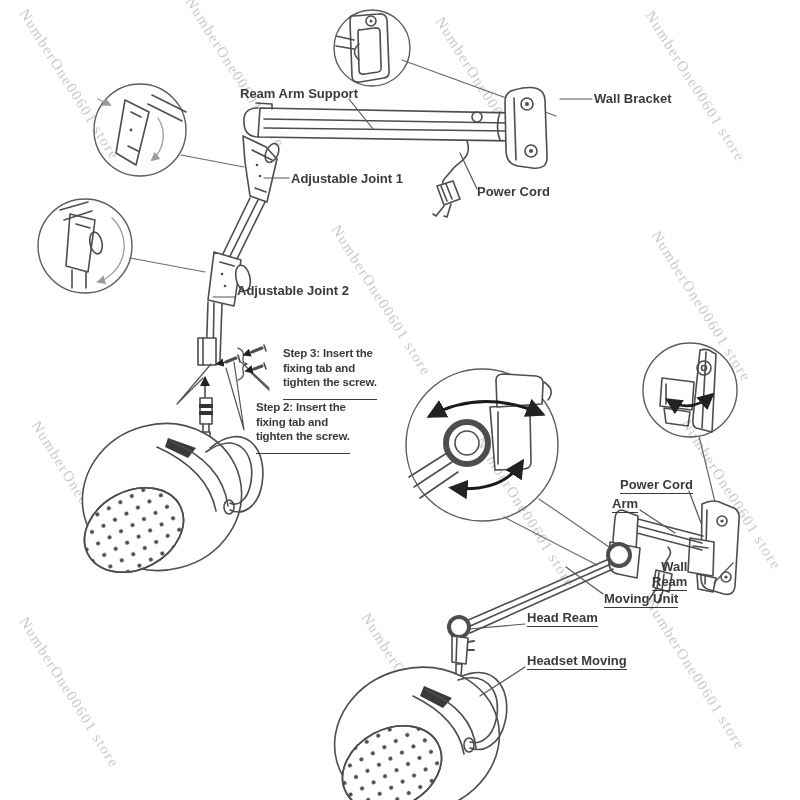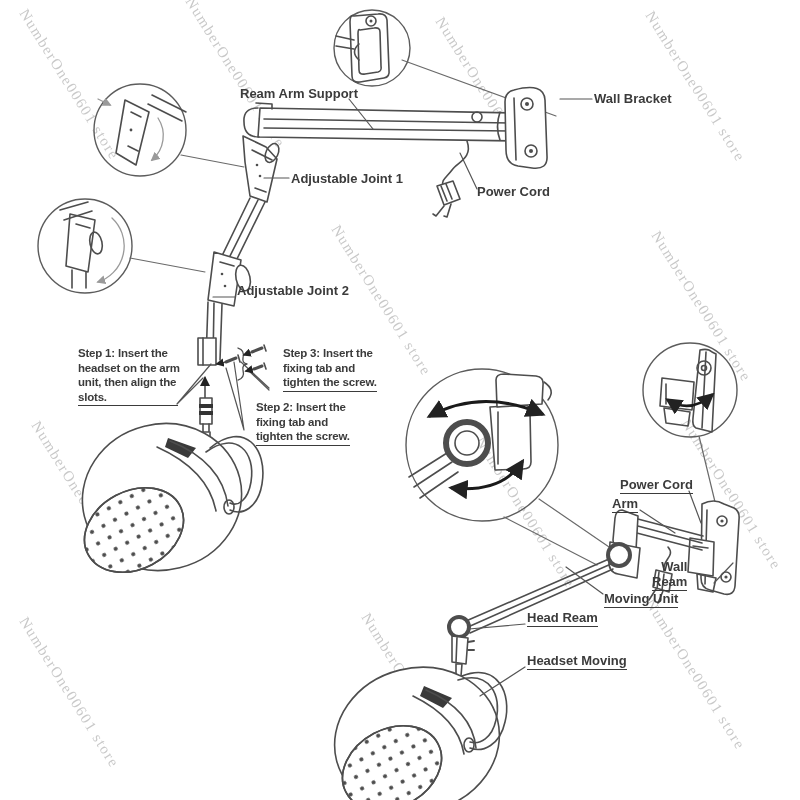--- a/index.html
+++ b/index.html
@@ -7,21 +7,21 @@
          font-family:"Liberation Sans",sans-serif;}
   .wm{position:absolute;z-index:1;font-family:"Liberation Serif",serif;font-size:15px;
       color:rgba(150,150,150,0.52);letter-spacing:1.5px;white-space:nowrap;
       transform:rotate(58deg);transform-origin:0 0;}
   .art{position:absolute;left:0;top:0;z-index:2;}
   .lbl{position:absolute;z-index:3;font-size:13px;font-weight:600;color:#3b3b3b;white-space:nowrap;text-align:right;}
   .lbl.u{border-bottom:1.5px solid #3b3b3b;padding-bottom:1px;}
   .step{position:absolute;z-index:3;font-size:11.5px;font-weight:600;color:#3b3b3b;
         line-height:14.5px;letter-spacing:-0.2px;}
   .step div{white-space:nowrap;}
-  .ul-line{border-bottom:1.5px solid #3b3b3b;display:inline-block;padding-bottom:1px;}
+  .ul-line{border-bottom:1.5px solid #3b3b3b;display:inline-block;padding-bottom:9px;}
   .ul-wide{border-bottom:1.5px solid #3b3b3b;display:block;width:100px;padding-bottom:1px;}
 </style>
 </head>
 <body>
 
 <div class="stage">
 
   <div class="wm" style="left:30px;top:6px">NumberOne00601 store</div>
   <div class="wm" style="left:196px;top:-6px">NumberOne00601 store</div>
   <div class="wm" style="left:446px;top:14px">NumberOne00601 store</div>
@@ -253,26 +253,20 @@
       </g>
     </g>
   </svg>
 
   <div class="lbl" style="left:240px;top:86px">Ream Arm Support</div>
   <div class="lbl" style="left:594px;top:91px">Wall Bracket</div>
   <div class="lbl" style="left:291px;top:171px">Adjustable Joint 1</div>
   <div class="lbl" style="left:237px;top:283px">Adjustable Joint 2</div>
   <div class="lbl" style="left:477px;top:184px">Power Cord</div>
 
-  <div class="step" style="left:78px;top:346px;width:108px">
-    <div>Step 1: Insert the</div>
-    <div>headset on the arm</div>
-    <div>unit, then align the</div>
-    <div class="ul-wide">slots.</div>
-  </div>
   <div class="step" style="left:283px;top:346px;width:98px">
     <div>Step 3: Insert the</div>
     <div>fixing tab and</div>
     <div><span class="ul-line">tighten the screw.</span></div>
   </div>
   <div class="step" style="left:256px;top:400px;width:115px">
     <div>Step 2: Insert the</div>
     <div>fixing tab and</div>
     <div><span class="ul-line">tighten the screw.</span></div>
   </div>

